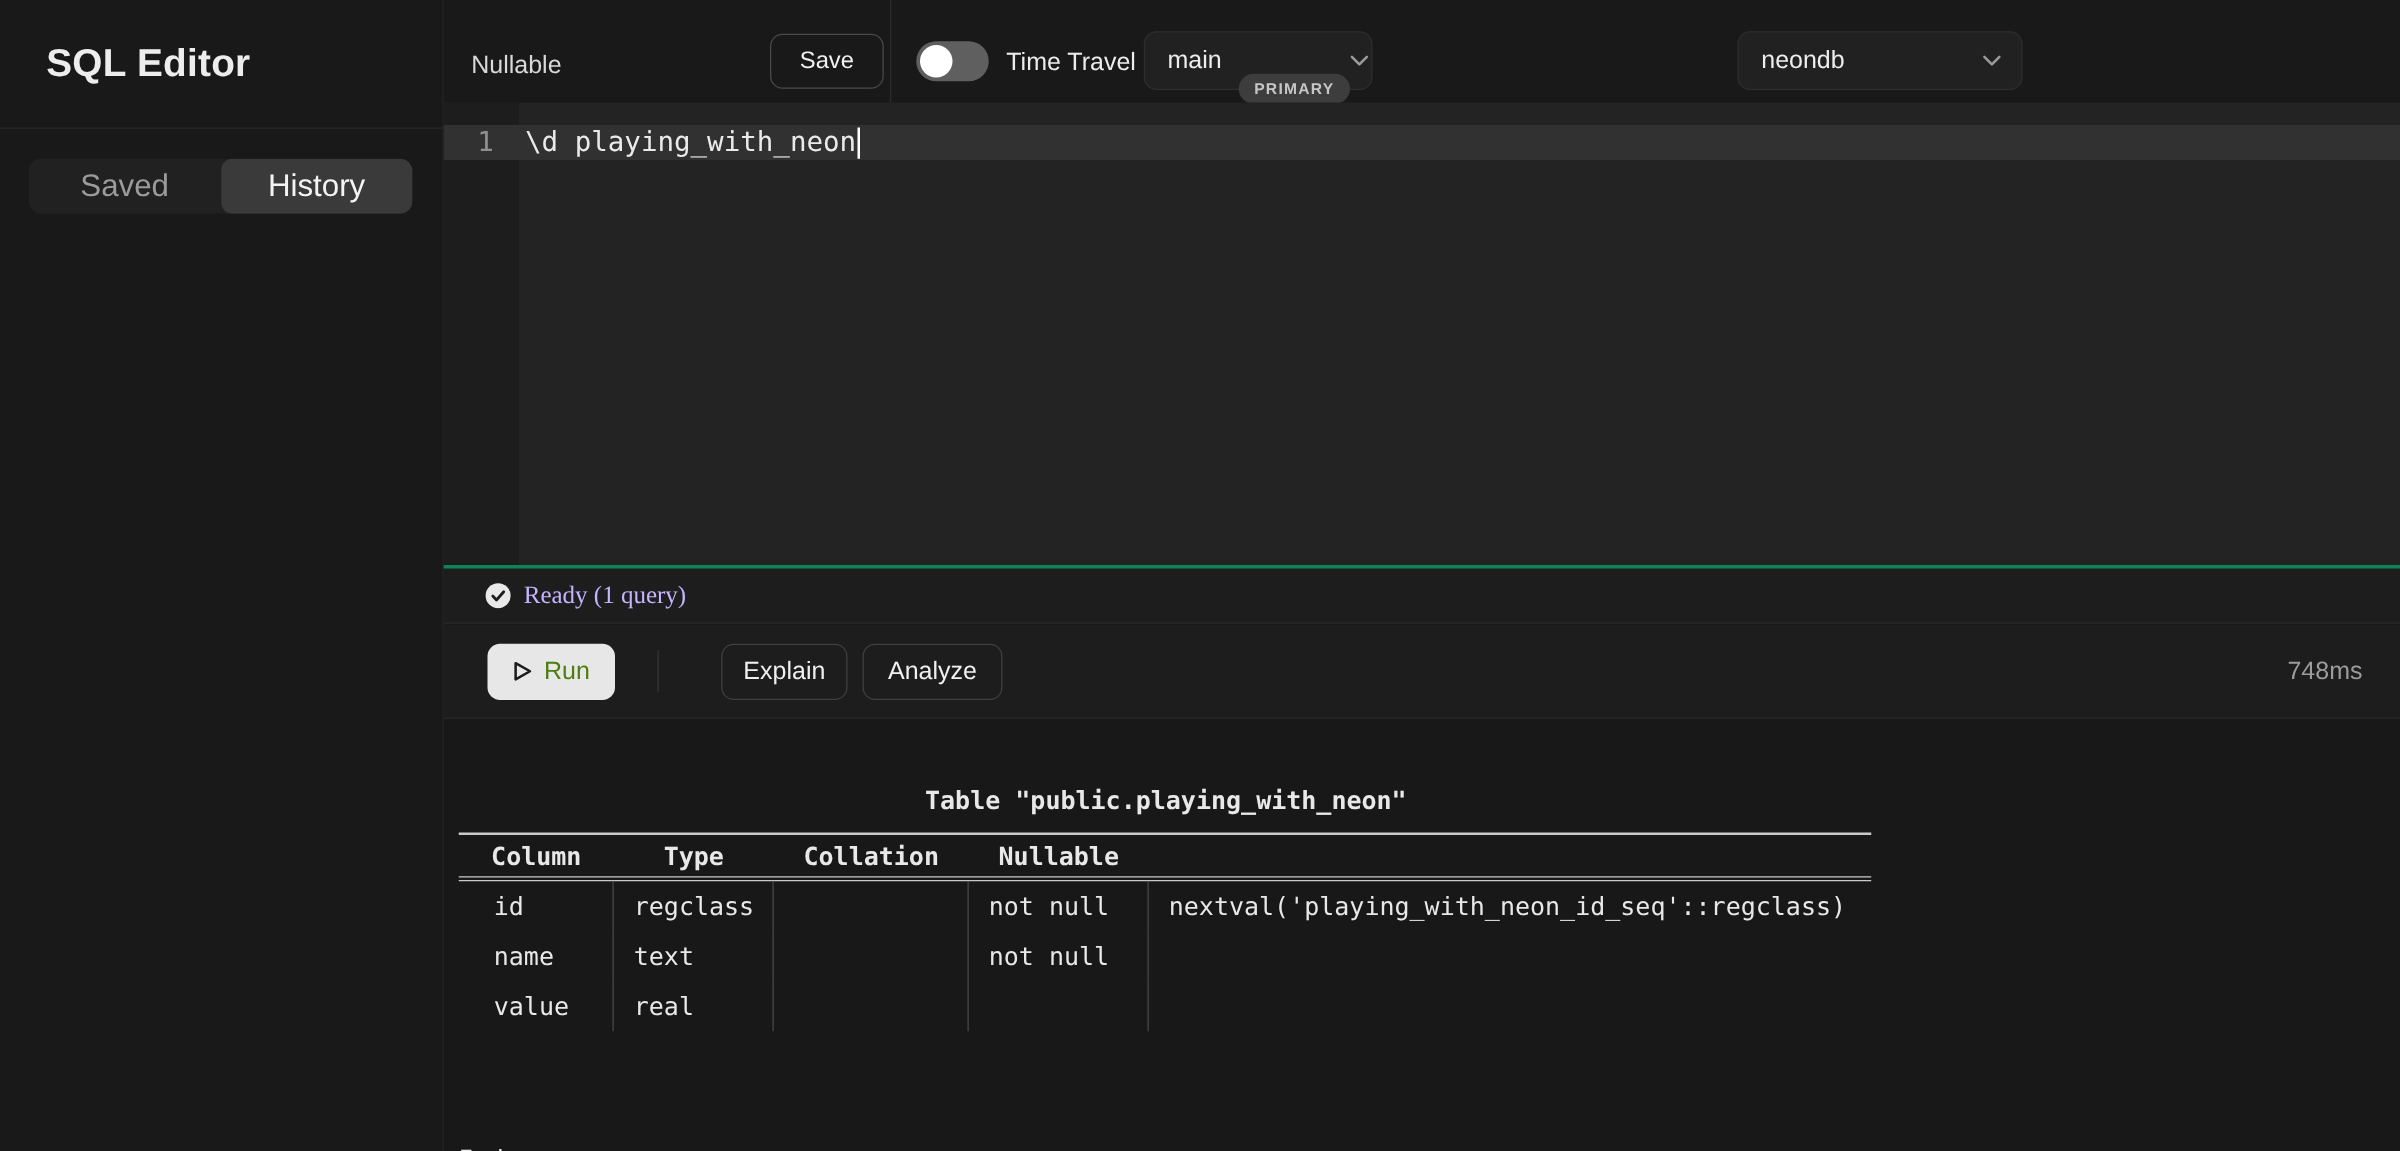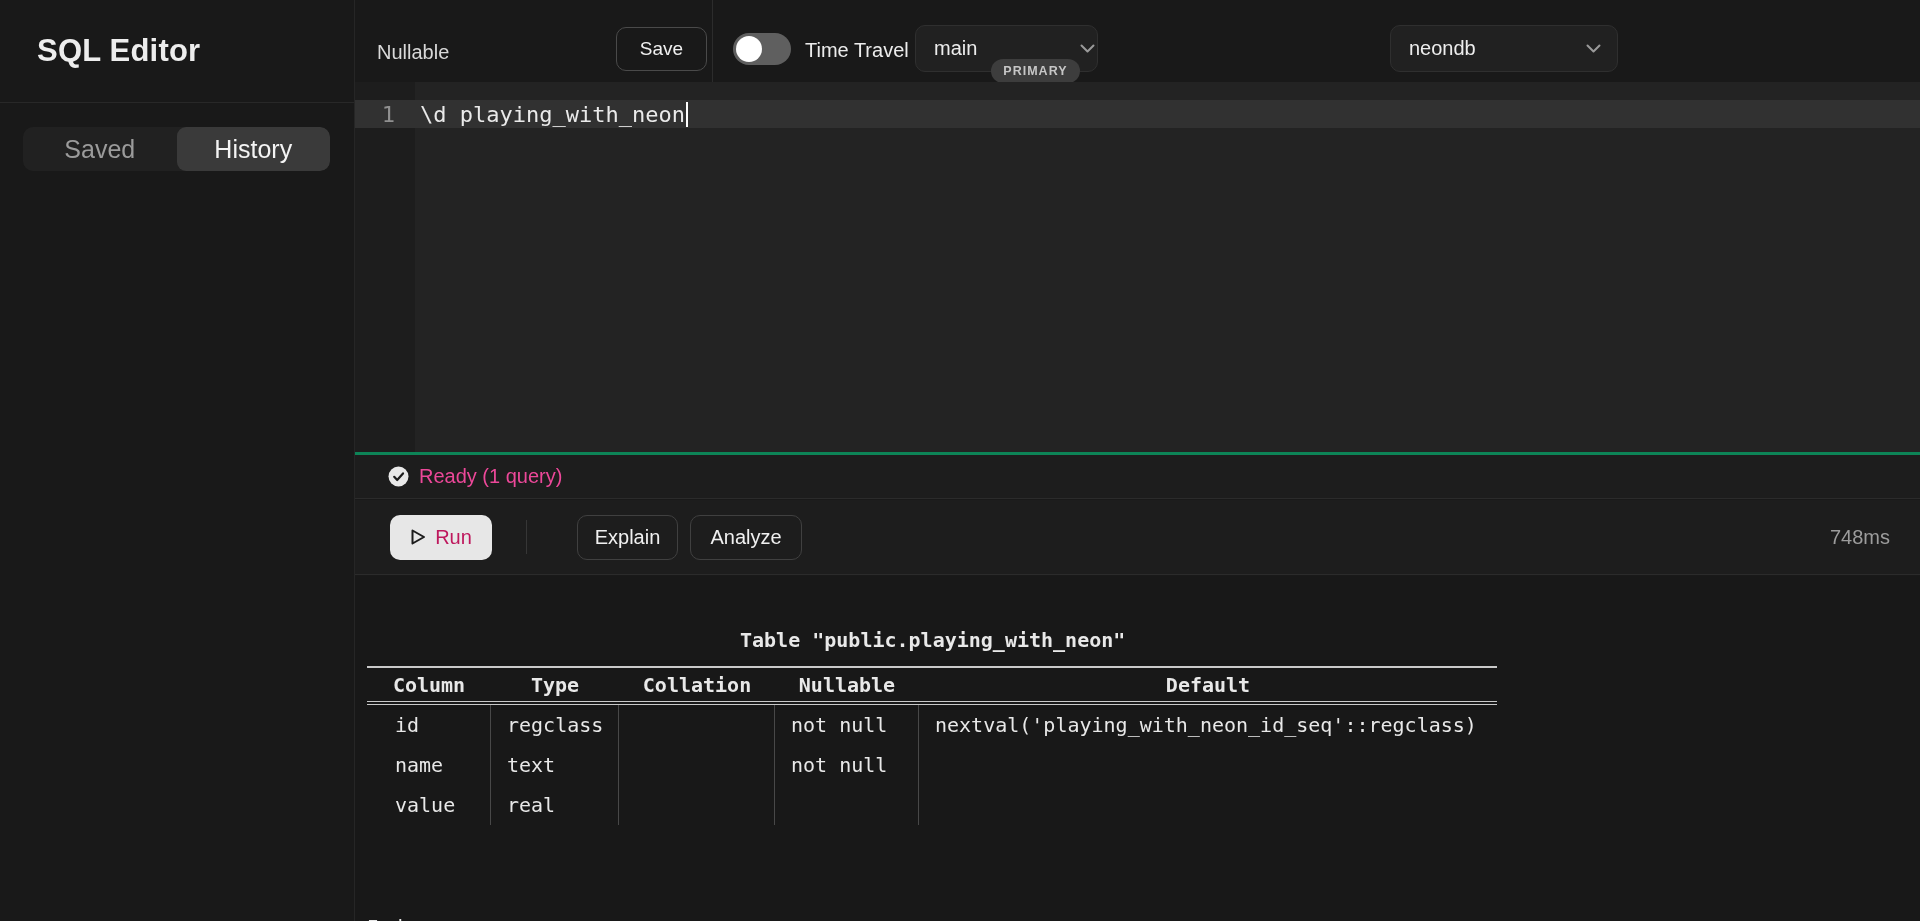--- a/index.html
+++ b/index.html
@@ -56,29 +56,29 @@
   .line-number { width:60px; text-align:right; padding-right:20px; color:#909090; }
   .code-text { padding-left:5px; color:#eaeaea; white-space:pre; }
   .caret { display:inline-block; width:2px; height:25px; background:#ffffff;
            vertical-align:middle; margin-left:1px; }
 
   
   .exec-bar { position:absolute; left:355px; top:452px; width:1565px; height:3px; background:#0d8457; }
   .status-bar { position:absolute; left:355px; top:455px; width:1565px; height:44px;
                 background:#1d1d1d; border-bottom:1px solid #2b2b2b;
                 display:flex; align-items:center; padding-left:33px; }
-  .status-text { margin-left:10px; font-size:20px; color:#ec4899; }
+  .status-text { margin-left:10px; font-size:20px; color:#c4b5fd;font-family:Liberation Serif, serif; }
 
   
   .toolbar { position:absolute; left:355px; top:500px; width:1565px; height:75px;
              background:#1d1d1d; border-bottom:1px solid #2b2b2b;
              display:flex; align-items:center; padding-left:35px; }
   .run-btn { width:102px; height:45px; background:#e7e7e7; color:#1c1c1c; gap:9px;
              font-weight:500; border:none; }
-  .run-btn span { color:#be185d;text-align:center; }
+  .run-btn span { color:#4d7c0f;text-align:center; }
   .toolbar-sep { width:1px; height:34px; background:#363636; margin:0 34px; }
   .outline-btn { height:45px; border:1px solid #404040; }
   .explain-btn { width:101px; margin-left:16px; }
   .analyze-btn { width:112px; margin-left:12px; }
   .duration { margin-left:auto; margin-right:30px; font-size:20px; color:#9c9c9c; }
 
   
   .results { position:absolute; left:355px; top:576px; width:1565px; height:345px;
              background:#181818; font-family:"DejaVu Sans Mono", monospace;
              font-size:20px; color:#e8e8e8; }
@@ -189,21 +189,20 @@
 
   <section class="results">
     <div class="r-title-abs">Table "public.playing_with_neon"</div>
 
     <div class="r-table">
       <div class="thead">
         <div class="th c0">Column</div>
         <div class="th c1">Type</div>
         <div class="th c2">Collation</div>
         <div class="th c3">Nullable</div>
-        <div class="th c4">Default</div>
       </div>
       <div class="trow">
         <div class="td c0">id</div>
         <div class="td c1">regclass</div>
         <div class="td c2"></div>
         <div class="td c3">not null</div>
         <div class="td c4">nextval('playing_with_neon_id_seq'::regclass)</div>
       </div>
       <div class="trow">
         <div class="td c0">name</div>

